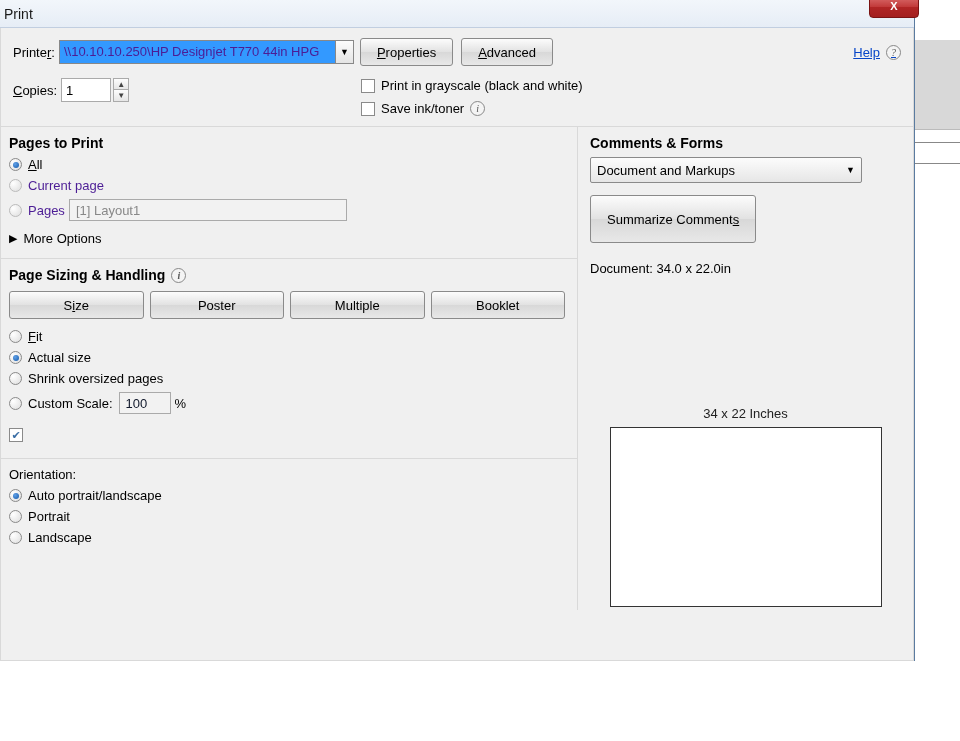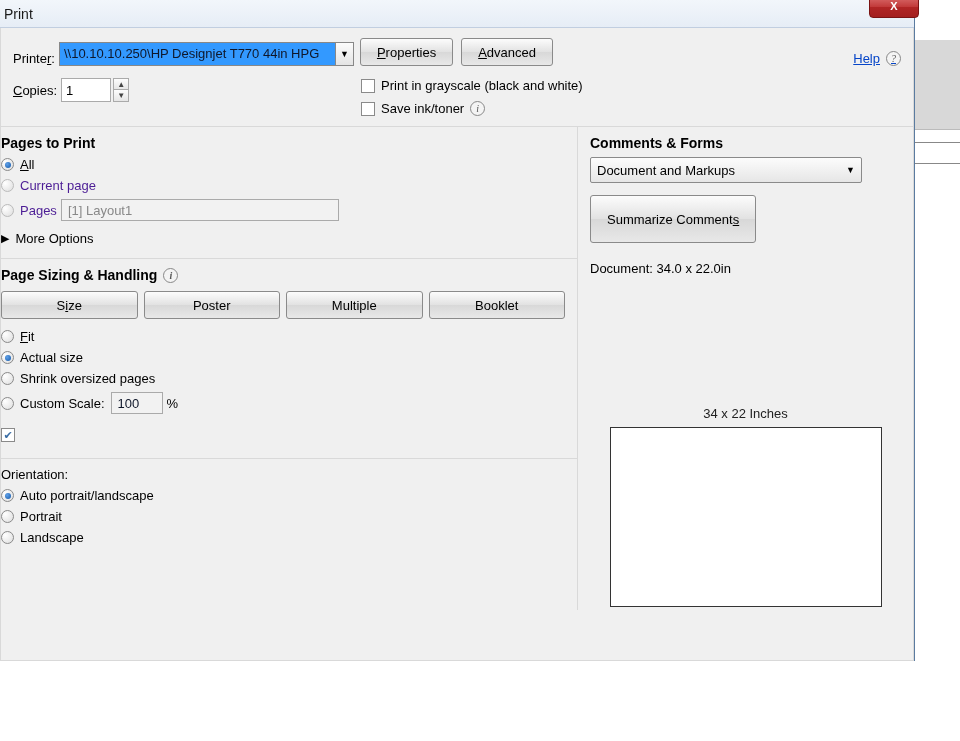--- a/index.html
+++ b/index.html
@@ -45,35 +45,35 @@
   .content {
     background: #f0f0f0;
     border: 1px solid #d9d9d9;
     border-top: none;
   }
   .top-panel {
     padding: 10px 12px 10px 12px;
     background: #f0f0f0;
     border-bottom: 1px solid #d9d9d9;
   }
-  .row { display: flex; align-items: flex-end; }
+  .row { display: flex; align-items: center; }
   .lbl { margin-right: 4px; }
   .printer-select {
     width: 295px;
     height: 24px;
     border: 1px solid #888;
     display: flex;
     align-items: stretch;
     background: #fff;
     margin-right: 6px;
   }
   .printer-text {
     flex: 1;
     background: #3399ff;
-    color: #0f172a;
+    color: #4c1d95;
     padding: 2px 4px;
     white-space: nowrap;
     overflow: hidden;
     font-size: 13px;
     line-height: 18px;
   }
   .dd-arrow {
     width: 18px;
     background: linear-gradient(#fcfcfc, #e4e4e4);
     border-left: 1px solid #888;
@@ -188,21 +188,21 @@
     align-items: flex-start;
   }
   .left-col { flex: 1; padding: 0; }
   .right-col {
     width: 336px;
     padding: 8px 12px 0 12px;
     border-left: 1px solid #d9d9d9;
   }
   .group {
     border-bottom: 1px solid #d9d9d9;
-    padding: 8px 12px 12px 0;
+    padding: 8px 12px 12px 8px;
   }
   .group-title {
     font-weight: bold;
     font-size: 14px;
     margin-bottom: 6px;
     display: flex;
     align-items: center;
   }
   .ropt { display: flex; align-items: center; margin: 6px 0 4px 0; }
   .pages-field {

